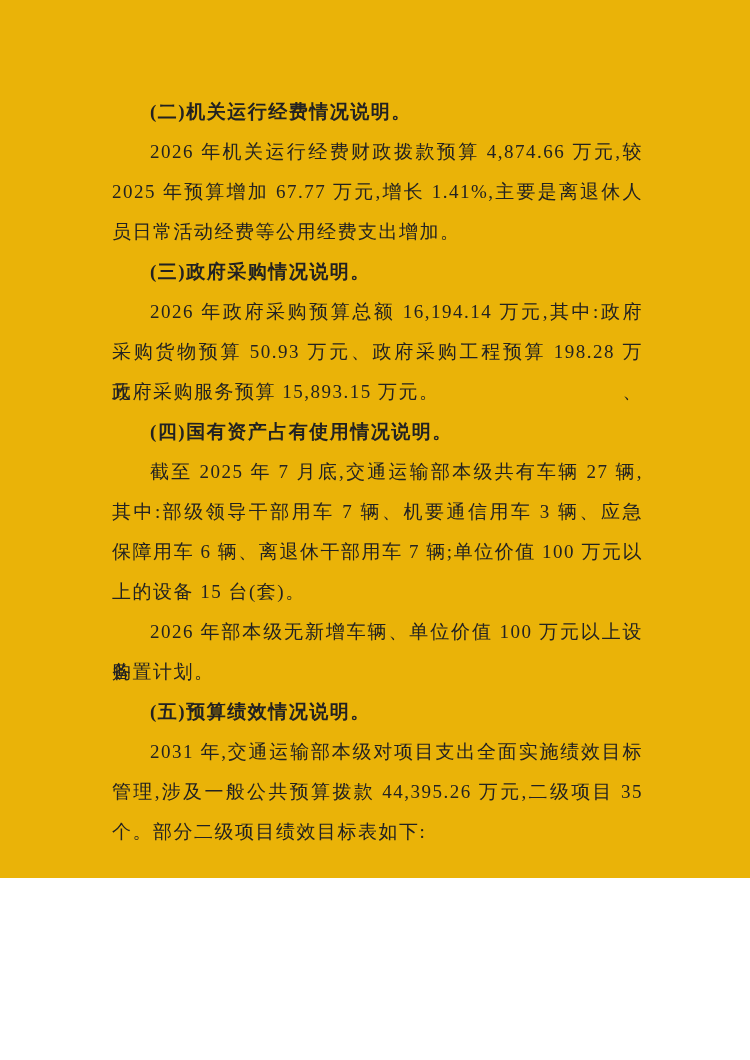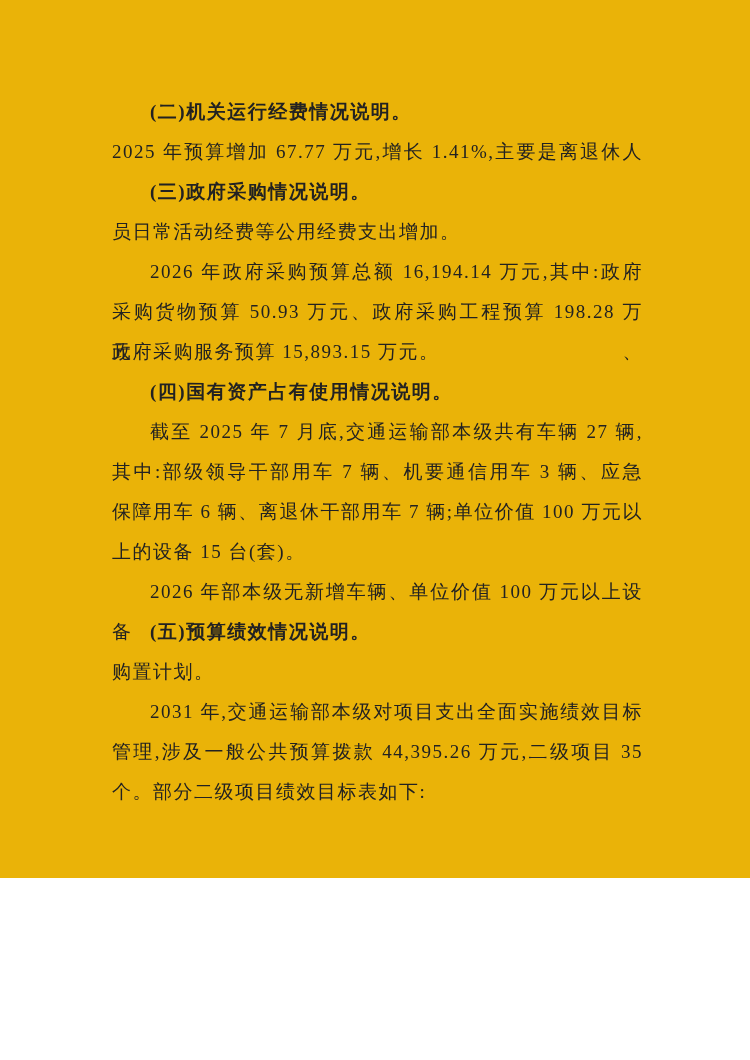--- a/index.html
+++ b/index.html
@@ -51,32 +51,33 @@
     letter-spacing: 0.5px;
     color: #222222;
   }
 </style>
 </head>
 <body>
 
 <div class="page">
   <div class="content">
       <div class="line heading">(二)机关运行经费情况说明。</div>
+      <div class="line indent fill">2026 年机关运行经费财政拨款预算 4,874.66 万元,较</div>
       <div class="line fill">2025 年预算增加 67.77 万元,增长 1.41%,主要是离退休人</div>
+      <div class="line">员日常活动经费等公用经费支出增加。</div>
       <div class="line heading">(三)政府采购情况说明。</div>
-      <div class="line">员日常活动经费等公用经费支出增加。</div>
       <div class="line indent fill">2026 年政府采购预算总额 16,194.14 万元,其中:政府</div>
       <div class="line fill">采购货物预算 50.93 万元、政府采购工程预算 198.28 万元、</div>
       <div class="line">政府采购服务预算 15,893.15 万元。</div>
       <div class="line heading">(四)国有资产占有使用情况说明。</div>
       <div class="line indent fill">截至 2025 年 7 月底,交通运输部本级共有车辆 27 辆,</div>
       <div class="line fill">其中:部级领导干部用车 7 辆、机要通信用车 3 辆、应急</div>
       <div class="line fill">保障用车 6 辆、离退休干部用车 7 辆;单位价值 100 万元以</div>
       <div class="line">上的设备 15 台(套)。</div>
       <div class="line indent fill">2026 年部本级无新增车辆、单位价值 100 万元以上设备</div>
+      <div class="line">购置计划。</div>
       <div class="line heading">(五)预算绩效情况说明。</div>
-      <div class="line">购置计划。</div>
       <div class="line indent fill">2031 年,交通运输部本级对项目支出全面实施绩效目标</div>
       <div class="line fill">管理,涉及一般公共预算拨款 44,395.26 万元,二级项目 35</div>
       <div class="line">个。部分二级项目绩效目标表如下:</div>
     </div>
   <div class="footer">28</div>
 </div>
 
 </body></html>

